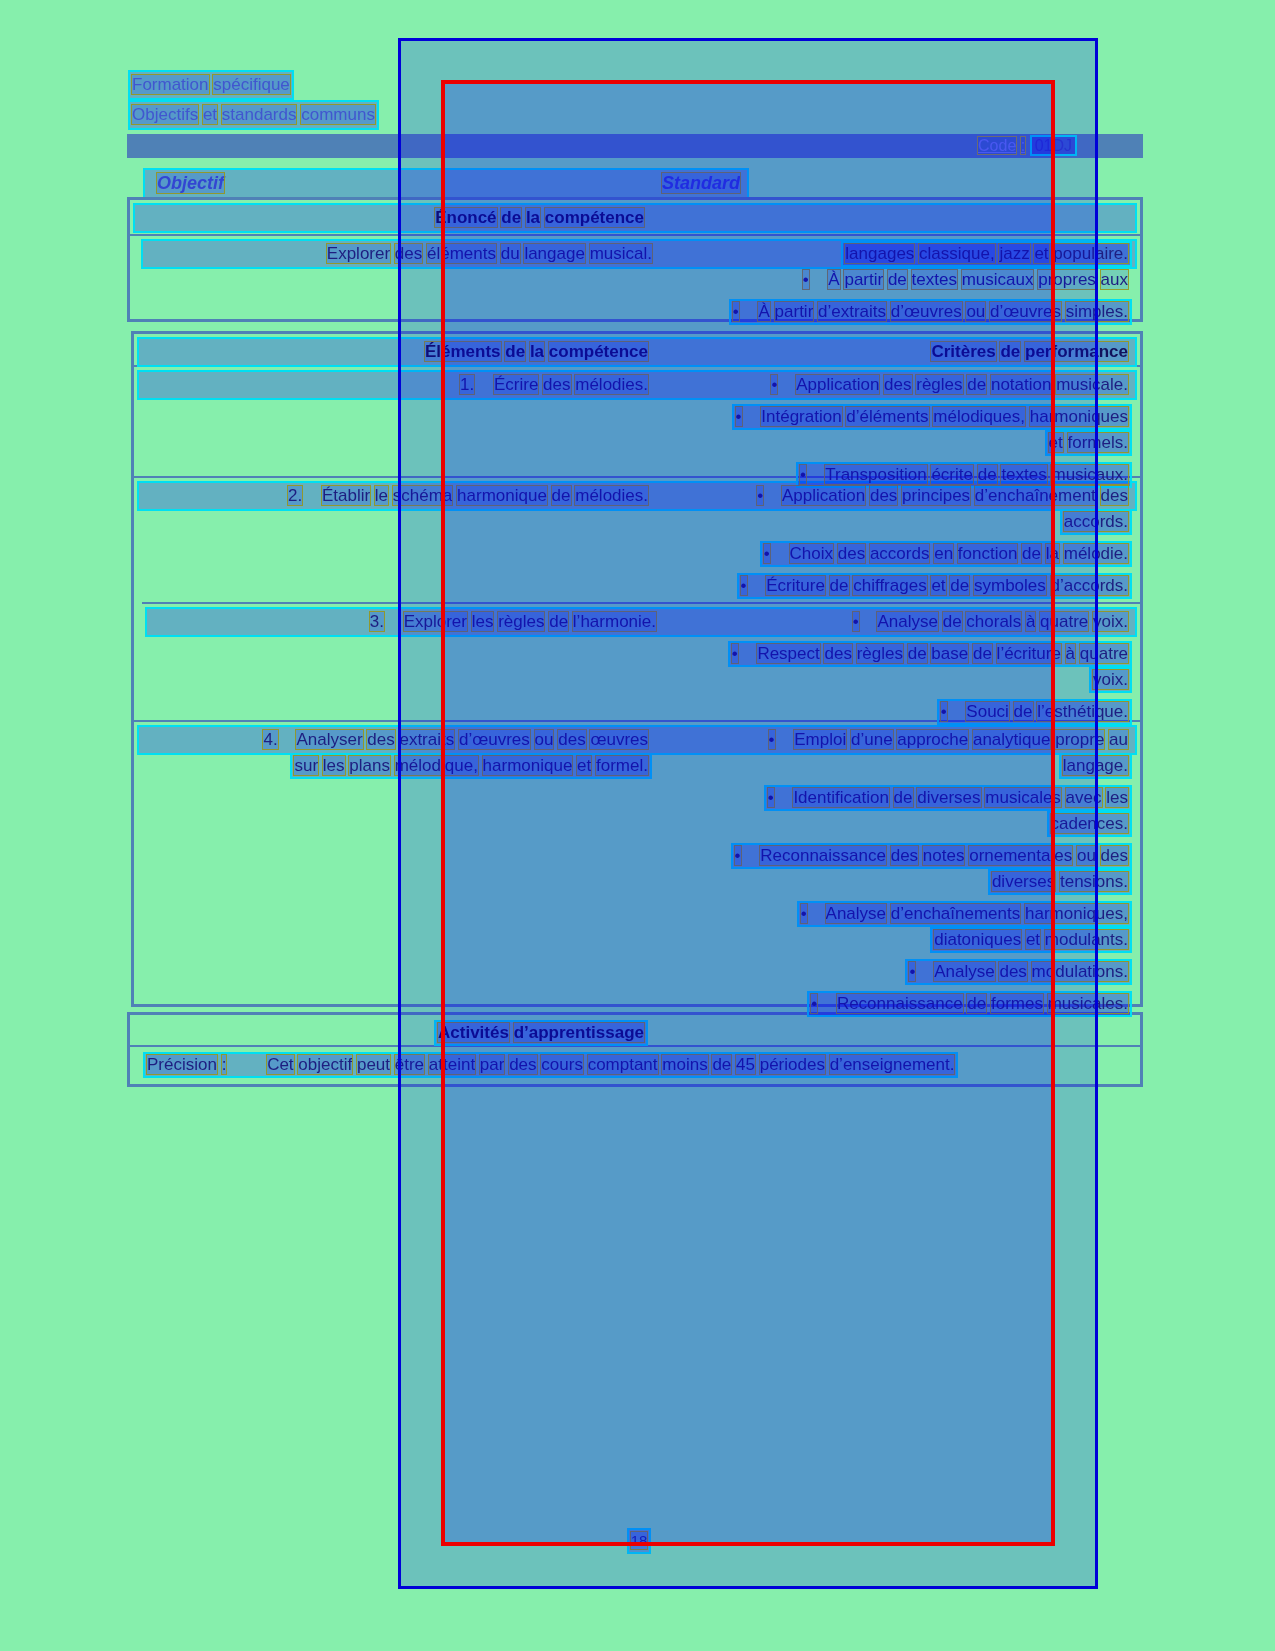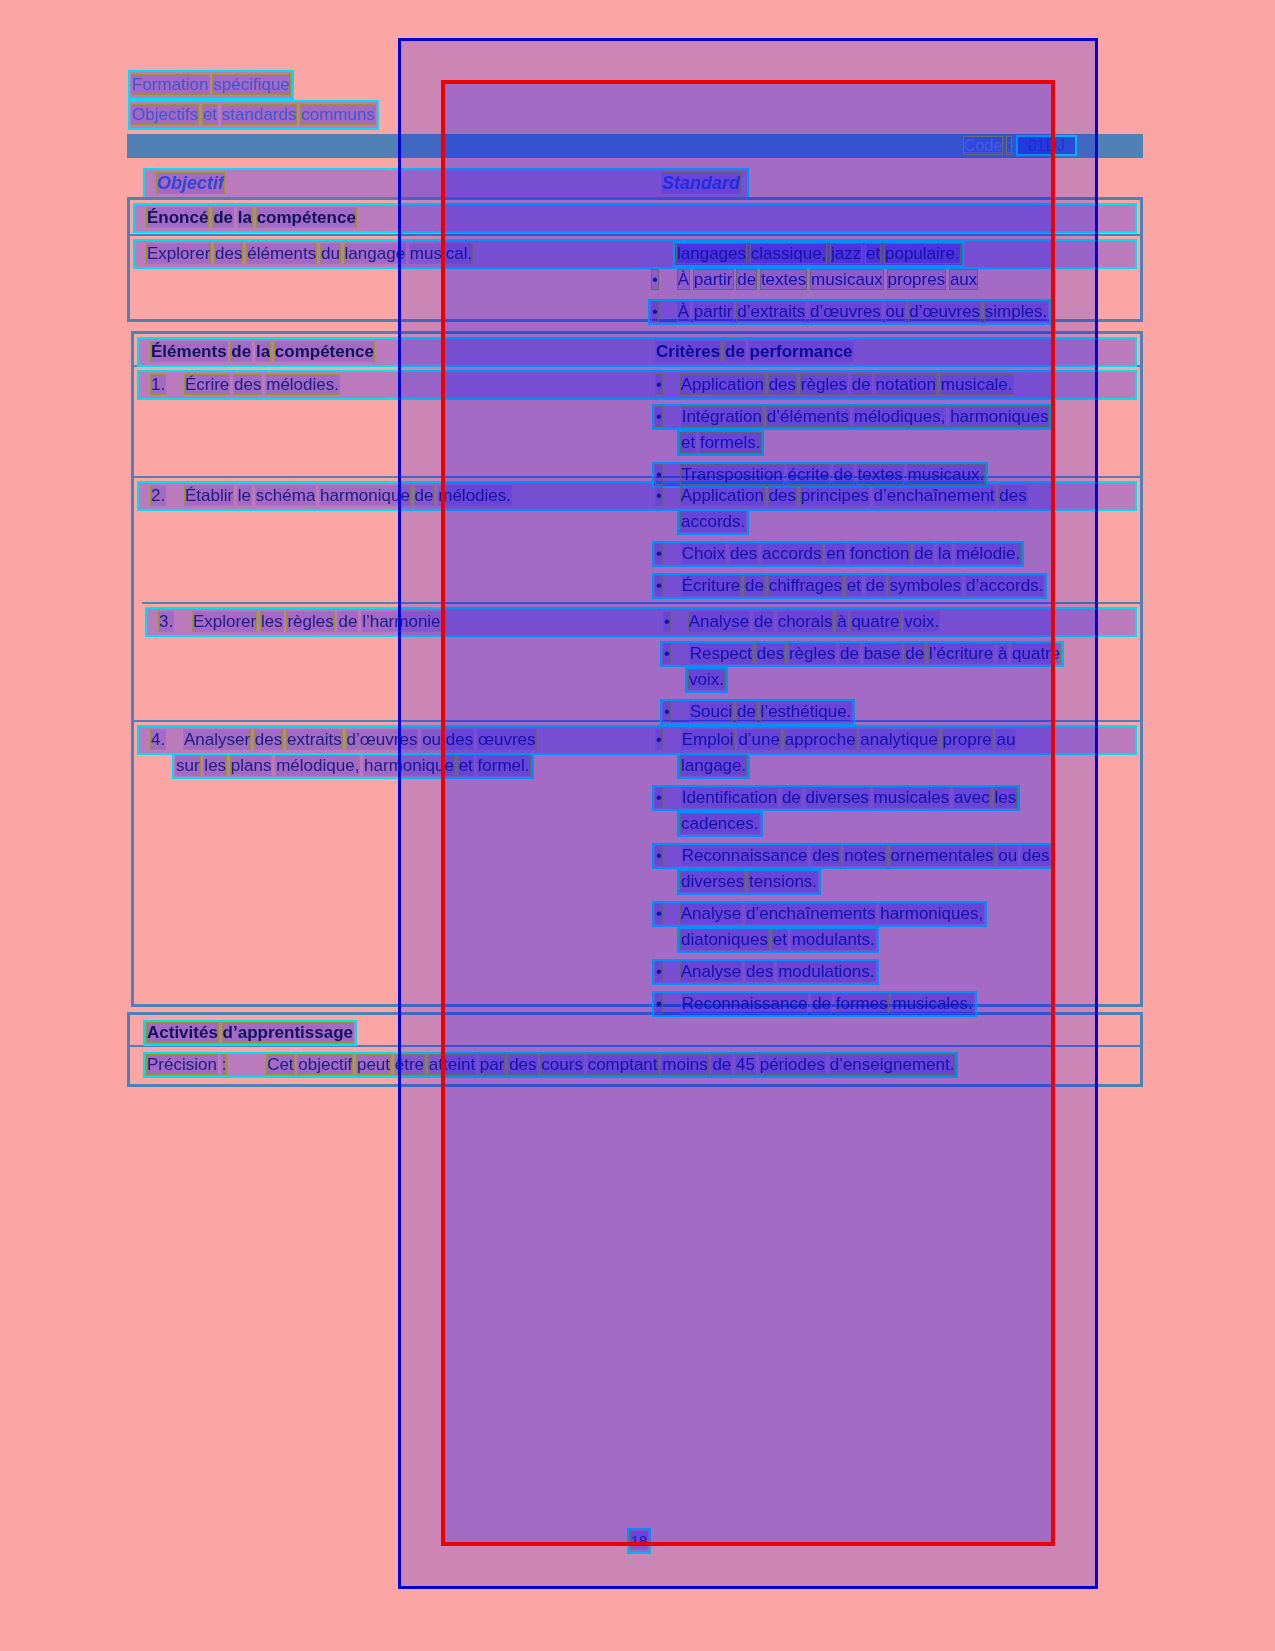--- a/index.html
+++ b/index.html
@@ -1,17 +1,17 @@
 <!DOCTYPE html>
 <html><head>
 <meta charset="utf-8">
 <style>
   html,body{margin:0;padding:0;background:#ffffff;width:1275px;height:1651px;overflow:hidden;
             font-family:"Liberation Sans","DejaVu Sans",sans-serif;}
-  .page{position:relative;width:1275px;height:1651px;background:#fca5a5;}
+  .page{position:relative;width:1275px;height:1651px;background:#86efac;}
   .content{position:absolute;left:127px;top:0;width:1016px;font-size:17px;color:#1e1e80;}
 
   
   .oline{line-height:22px;white-space:nowrap;position:relative;z-index:1;}
   .cont{padding-left:25px;}
   .ln{display:inline-block;border:2px solid #00dff2;background:rgba(0,0,255,0.26);padding:0 2px;}
   .ln.inband{border-color:transparent;background:transparent;}
   .w{outline:1px solid rgba(150,150,30,0.9);background:rgba(0,0,255,0.13);}
   .pfx{margin-right:15px;}
   .band{position:absolute;left:3px;right:3px;top:3px;height:26px;
@@ -20,36 +20,36 @@
   
   .hd{font-weight:bold;color:#12125c;}
   .obj{font-weight:bold;font-style:italic;color:#3345d2;font-size:18px;}
   .doc-titles{position:absolute;top:70px;left:1px;color:#4156cf;}
   .doc-titles .oline{line-height:26px;}
 
   
   .topbar{position:absolute;top:134px;left:0;right:0;height:24px;background:#4f81b6;
           text-align:right;padding:2px 66px 0 0;box-sizing:border-box;font-size:16px;line-height:20px;}
   .code-w{color:#7288ea;outline:1px solid rgba(170,170,30,0.95);background:rgba(0,0,255,0.10);text-decoration:underline;}
-  .code-val{border:2px solid #00dff2;background:rgba(0,0,255,0.30);color:#2f3fc4;padding:0 10px;}
+  .code-val{border:2px solid #00dff2;background:rgba(0,0,255,0.30);color:#2f3fc4;padding:0 3px;}
 
   
   .colheads{position:absolute;top:160px;left:0;right:0;height:30px;}
   .colheads .band{height:28px;}
 
   
-  .dtable{border:3px solid #4f81b6;box-sizing:border-box;background:transparent;}
+  .dtable{border:3px solid #4f81b6;box-sizing:border-box;background:transparent;text-align:right;}
   .trow{position:relative;padding:5px 8px 6px 13px;display:flex;box-sizing:border-box;}
   .cl{width:505px;flex:0 0 505px;}
   .cr{flex:1;min-width:0;}
   .blt + .blt{margin-top:6px;}
   .hdrow{border-bottom:2px solid #4f81b6;}
   .t1{position:absolute;top:197px;left:0;right:0;height:125px;display:flex;flex-direction:column;}
   .t1 .hdrow{height:36px;}
-  .t1 .body{flex:1;}
+  .t1 .body{flex:1;margin-left:8px;}
   .t2{position:absolute;top:331px;left:4px;right:0;height:676px;display:flex;flex-direction:column;}
   .t2 .hdrow{height:33px;}
   .t2 .body + .body{border-top:2px solid #4f81b6;}
   .t2 .r1{min-height:109px;}
   .t2 .r2{min-height:126px;}
   .t2 .r3{min-height:118px;margin-left:8px;}
   .t2 .r4{flex:1;}
   .t3{position:absolute;top:1012px;left:0;right:0;}
   .t3 .hdrow{height:32px;}
   .gap{display:inline-block;width:36px;}

